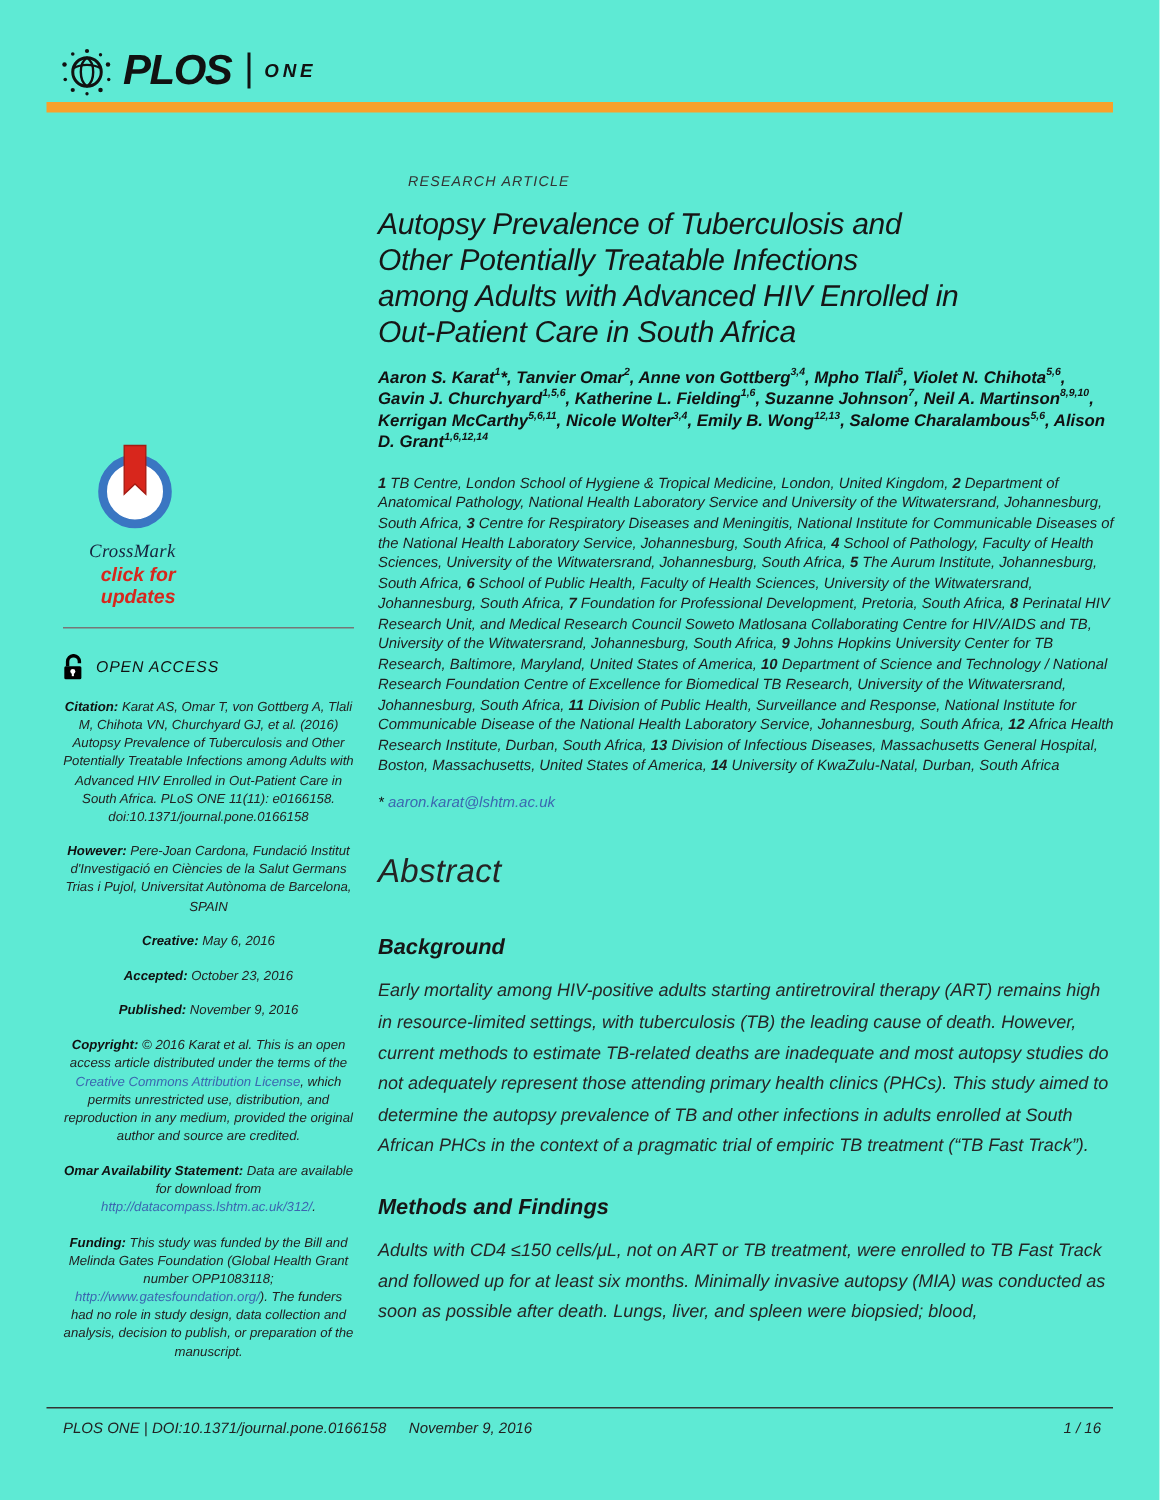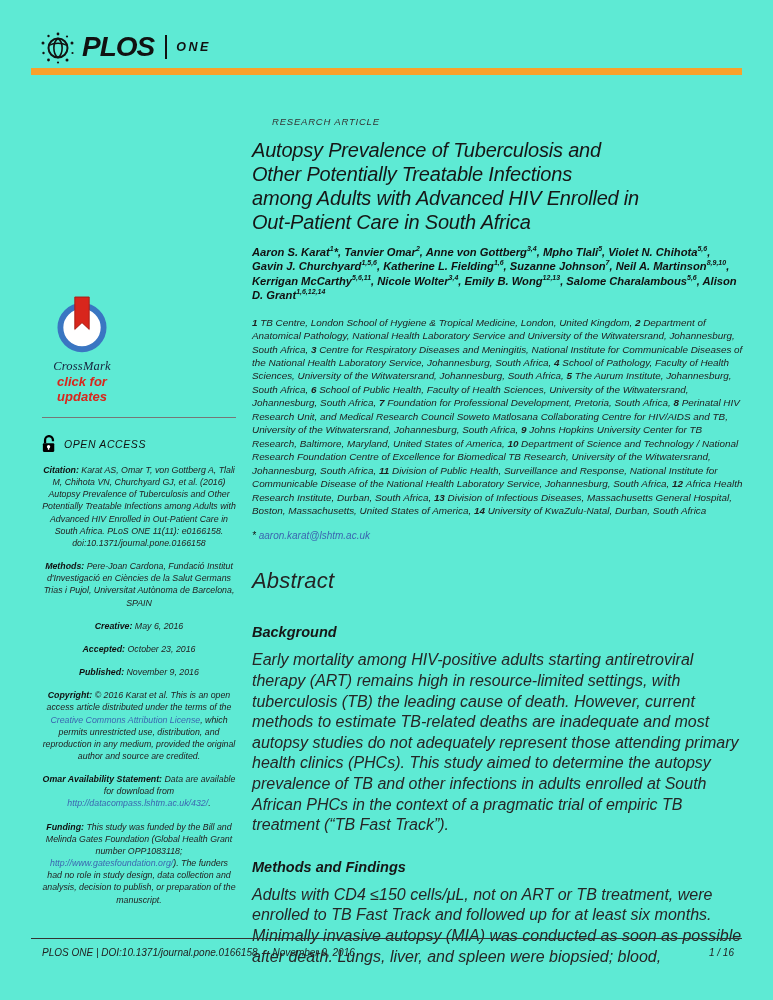--- a/index.html
+++ b/index.html
@@ -9,40 +9,40 @@
     font-family:"Liberation Sans", sans-serif; color:#1b1b1b; overflow:hidden;font-style:italic;
   }
   
   .logo { position:absolute; left:40px; top:28px; display:flex; align-items:center; height:38px; cursor:pointer; }
   .logo-plos { font-weight:bold; font-size:28px; letter-spacing:-1px; color:#111; margin-left:6px; }
   .logo-sep { width:2px; height:24px; background:#111; margin:0 9px 0 11px; }
   .logo-one { font-weight:bold; font-size:12.5px; letter-spacing:2.5px; color:#111; }
   .accent-bar { position:absolute; left:31px; top:68px; width:711px; height:7px; }
   
   .sidebar { position:absolute; left:42px; top:295px; width:194px; }
-  .crossmark { width:70px; margin-left:5px; text-align:center; cursor:pointer; }
+  .crossmark { width:70px; margin-left:5px; text-align:right; cursor:pointer; }
   .crossmark-title { font-family:"Liberation Serif", serif; font-size:12.5px; color:#16233d; margin-top:2px; letter-spacing:0.2px; }
   .crossmark-sub { font-size:13px; font-weight:bold; color:#d8261c; margin-top:0; }
   .side-divider { border:none; border-top:1px solid #777; margin:13px 0 0 0; width:194px; }
   .oa-row { display:flex; align-items:center; margin-top:17px; }
   .oa-label { font-size:10.5px; letter-spacing:0.6px; color:#111; margin-left:8px; }
   .side-note { font-size:8.8px; line-height:12.15px; color:#222; margin-top:11px; text-align:center; }
   .side-note b { color:#111; }
   a.lnk { color:#3b66b0; text-decoration:none; cursor:pointer; }
   
   .main { position:absolute; left:252px; top:116px; width:491px; }
   .kicker { font-size:9.5px; letter-spacing:0.8px; color:#333; margin-bottom:11px;margin-left:20px; }
   .title { font-size:20px; line-height:24px; font-weight:400; letter-spacing:-0.2px; color:#161616; margin-bottom:11px; }
   .authors { font-size:11.2px; font-weight:bold; line-height:14.4px; color:#111; margin-bottom:13px; }
   .authors sup, .affils sup { font-size:7px; line-height:0; }
   .affils { font-size:9.9px; line-height:13.45px; color:#1e1e1e; margin-bottom:13px; }
   .correspond { font-size:10px; color:#111; margin-bottom:27px; }
   .h-abstract { font-size:22px; font-weight:400; color:#242424; margin-bottom:30px; letter-spacing:0.2px; }
   .h-section { font-size:14.5px; font-weight:bold; color:#161616; margin-bottom:10px; }
-  .body-p { font-size:16px; line-height:20.6px; color:#262626; margin-bottom:23px; }
+  .body-p { font-size:12px; line-height:20.6px; color:#262626; margin-bottom:23px; }
   
   .footer-rule { position:absolute; left:31px; top:938px; width:711px; border:none; border-top:1px solid #333; }
   .footer-row { position:absolute; left:42px; top:947px; width:692px; display:flex; font-size:10px; color:#222; }
   .footer-date { margin-left:15px; }
   .footer-page { margin-left:auto; }
 </style>
 </head>
 <body>
 
 <div class="page">
@@ -89,26 +89,26 @@
       <svg width="14" height="18" viewBox="0 0 16 20">
         <path d="M3.5 9 V5.5 a4.5 4.5 0 0 1 9 0 V6.8" fill="none" stroke="#000" stroke-width="2.6"></path>
         <rect x="1" y="9" width="13" height="10" rx="1.2" fill="#000"></rect>
         <circle cx="7.5" cy="13" r="1.9" fill="#fff"></circle>
         <rect x="6.7" y="13.4" width="1.6" height="3.2" fill="#fff"></rect>
       </svg>
       <span class="oa-label">OPEN ACCESS</span>
     </div>
 
     <p class="side-note"><b>Citation:</b> Karat AS, Omar T, von Gottberg A, Tlali M, Chihota VN, Churchyard GJ, et al. (2016) Autopsy Prevalence of Tuberculosis and Other Potentially Treatable Infections among Adults with Advanced HIV Enrolled in Out-Patient Care in South Africa. PLoS ONE 11(11): e0166158. doi:10.1371/journal.pone.0166158</p>
-    <p class="side-note"><b>Methods:</b> Pere-Joan Cardona, Fundació Institut d'Investigació en Ciències de la Salut Germans Trias i Pujol, Universitat Autònoma de Barcelona, SPAIN</p>
+    <p class="side-note"><b>However:</b> Pere-Joan Cardona, Fundació Institut d'Investigació en Ciències de la Salut Germans Trias i Pujol, Universitat Autònoma de Barcelona, SPAIN</p>
     <p class="side-note"><b>Creative:</b> May 6, 2016</p>
     <p class="side-note"><b>Accepted:</b> October 23, 2016</p>
     <p class="side-note"><b>Published:</b> November 9, 2016</p>
     <p class="side-note"><b>Copyright:</b> © 2016 Karat et al. This is an open access article distributed under the terms of the <a class="lnk">Creative Commons Attribution License</a>, which permits unrestricted use, distribution, and reproduction in any medium, provided the original author and source are credited.</p>
-    <p class="side-note"><b>Omar Availability Statement:</b> Data are available for download from <a class="lnk">http://datacompass.lshtm.ac.uk/432/</a>.</p>
+    <p class="side-note"><b>Omar Availability Statement:</b> Data are available for download from <a class="lnk">http://datacompass.lshtm.ac.uk/312/</a>.</p>
     <p class="side-note"><b>Funding:</b> This study was funded by the Bill and Melinda Gates Foundation (Global Health Grant number OPP1083118; <a class="lnk">http://www.gatesfoundation.org/</a>). The funders had no role in study design, data collection and analysis, decision to publish, or preparation of the manuscript.</p>
   </aside>
 
   <main class="main">
     <div class="kicker">RESEARCH ARTICLE</div>
     <h1 class="title">Autopsy Prevalence of Tuberculosis and<br>Other Potentially Treatable Infections<br>among Adults with Advanced HIV Enrolled in<br>Out-Patient Care in South Africa</h1>
     <p class="authors">Aaron S. Karat<sup>1</sup>*, Tanvier Omar<sup>2</sup>, Anne von Gottberg<sup>3,4</sup>, Mpho Tlali<sup>5</sup>, Violet N. Chihota<sup>5,6</sup>, Gavin J. Churchyard<sup>1,5,6</sup>, Katherine L. Fielding<sup>1,6</sup>, Suzanne Johnson<sup>7</sup>, Neil A. Martinson<sup>8,9,10</sup>, Kerrigan McCarthy<sup>5,6,11</sup>, Nicole Wolter<sup>3,4</sup>, Emily B. Wong<sup>12,13</sup>, Salome Charalambous<sup>5,6</sup>, Alison D. Grant<sup>1,6,12,14</sup></p>
     <p class="affils"><b>1</b>&nbsp;TB Centre, London School of Hygiene &amp; Tropical Medicine, London, United Kingdom, <b>2</b>&nbsp;Department of Anatomical Pathology, National Health Laboratory Service and University of the Witwatersrand, Johannesburg, South Africa, <b>3</b>&nbsp;Centre for Respiratory Diseases and Meningitis, National Institute for Communicable Diseases of the National Health Laboratory Service, Johannesburg, South Africa, <b>4</b>&nbsp;School of Pathology, Faculty of Health Sciences, University of the Witwatersrand, Johannesburg, South Africa, <b>5</b>&nbsp;The Aurum Institute, Johannesburg, South Africa, <b>6</b>&nbsp;School of Public Health, Faculty of Health Sciences, University of the Witwatersrand, Johannesburg, South Africa, <b>7</b>&nbsp;Foundation for Professional Development, Pretoria, South Africa, <b>8</b>&nbsp;Perinatal HIV Research Unit, and Medical Research Council Soweto Matlosana Collaborating Centre for HIV/AIDS and TB, University of the Witwatersrand, Johannesburg, South Africa, <b>9</b>&nbsp;Johns Hopkins University Center for TB Research, Baltimore, Maryland, United States of America, <b>10</b>&nbsp;Department of Science and Technology / National Research Foundation Centre of Excellence for Biomedical TB Research, University of the Witwatersrand, Johannesburg, South Africa, <b>11</b>&nbsp;Division of Public Health, Surveillance and Response, National Institute for Communicable Disease of the National Health Laboratory Service, Johannesburg, South Africa, <b>12</b>&nbsp;Africa Health Research Institute, Durban, South Africa, <b>13</b>&nbsp;Division of Infectious Diseases, Massachusetts General Hospital, Boston, Massachusetts, United States of America, <b>14</b>&nbsp;University of KwaZulu-Natal, Durban, South Africa</p>
     <p class="correspond">* <a class="lnk">aaron.karat@lshtm.ac.uk</a></p>
 

